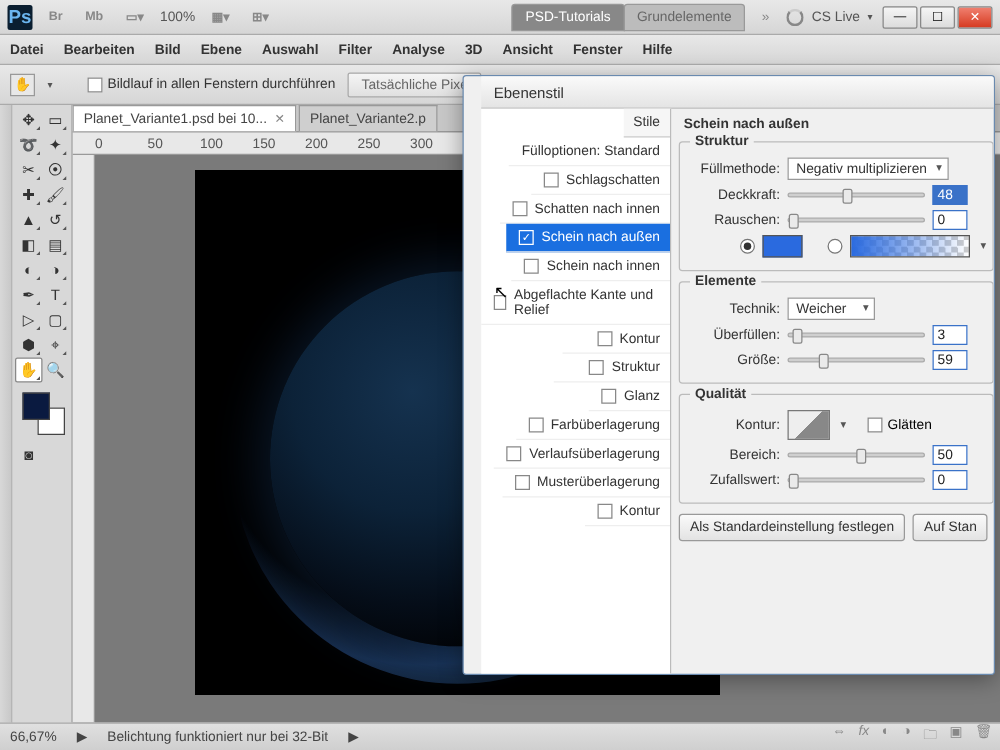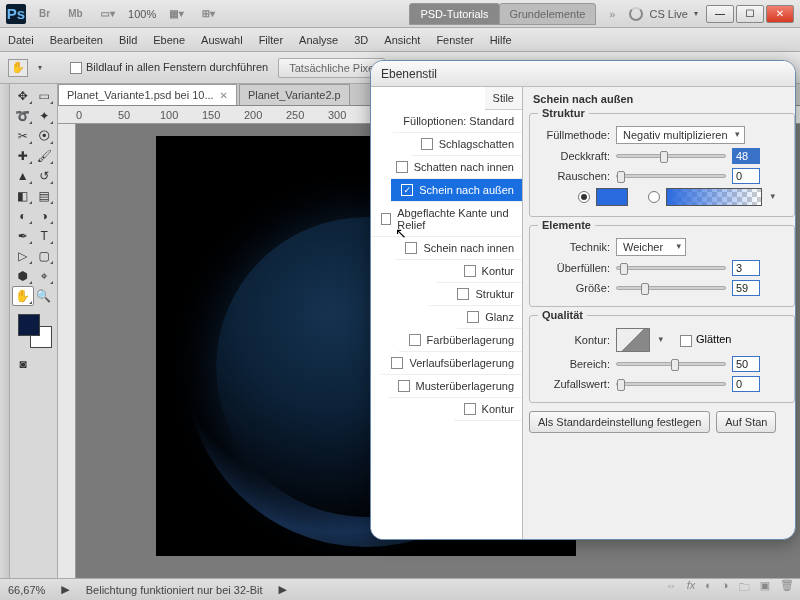--- a/index.html
+++ b/index.html
@@ -13,21 +13,21 @@
 .workspace-tabs { display: flex; gap: 0; }
 .ws-tab { background: #bcbcbc; color: #666; padding: 4px 10px; border: 1px solid #999; border-radius: 3px 3px 0 0; margin-right: -1px; }
 .ws-tab.active { background: #888; color: #fff; }
 .cs-live { margin-left: auto; display: flex; align-items: center; gap: 6px; color: #555; }
 .spinner { width: 14px; height: 14px; border: 2px solid #888; border-top-color: #ccc; border-radius: 50%; }
 .winctrls { display: flex; gap: 2px; }
 .winbtn { width: 28px; height: 18px; border: 1px solid #888; background: linear-gradient(#f5f5f5,#dcdcdc); border-radius: 2px; display: flex; align-items: center; justify-content: center; font-size: 10px; }
 .winbtn.close { background: linear-gradient(#f08070,#d63a20); color: #fff; }
 
 
-.menubar { height: 24px; background: linear-gradient(#e8e8e8,#d6d6d6); border-bottom: 1px solid #aaa; display: flex; align-items: center; padding: 0 8px; gap: 16px; color: #333; }
+.menubar { height: 24px; background: linear-gradient(#e8e8e8,#d6d6d6); border-bottom: 1px solid #aaa; display: flex; align-items: center; padding: 0 8px; gap: 16px; color: #333; font-weight: bold; }
 .menubar span { cursor: default; }
 
 
 .optbar { height: 32px; background: linear-gradient(#e8e8e8,#d6d6d6); border-bottom: 1px solid #aaa; display: flex; align-items: center; padding: 0 8px; gap: 10px; color: #333; }
 .hand-icon { width: 20px; height: 18px; border: 1px solid #999; background: #e8e8e8; display: flex; align-items: center; justify-content: center; }
 .dd-tri { font-size: 8px; color: #555; }
 .chk { width: 12px; height: 12px; border: 1px solid #888; background: #fff; display: inline-block; vertical-align: middle; margin-right: 4px; }
 .opt-btn { border: 1px solid #aaa; background: linear-gradient(#f5f5f5,#e0e0e0); padding: 3px 10px; color: #666; border-radius: 2px; }
 
 
@@ -52,21 +52,21 @@
 .viewport { position: absolute; top: 40px; left: 18px; right: 0; bottom: 0; background: #7a7a7a; overflow: hidden; }
 .ruler-v { position: absolute; top: 40px; left: 0; width: 18px; bottom: 0; background: #e8e8e8; border-right: 1px solid #999; }
 .doc { position: absolute; left: 80px; top: 12px; width: 420px; height: 420px; background: #000; overflow: hidden; }
 .glow { position: absolute; left: 50%; top: 55%; width: 360px; height: 360px; transform: translate(-50%,-50%); border-radius: 50%; background: radial-gradient(circle at 42% 38%, rgba(40,80,140,0.0) 55%, rgba(50,100,170,0.45) 68%, rgba(70,140,220,0.25) 75%, rgba(0,0,0,0) 82%); }
 .planet { position: absolute; left: 50%; top: 55%; width: 300px; height: 300px; transform: translate(-50%,-50%); border-radius: 50%; background: radial-gradient(circle at 38% 32%, #15324f 0%, #0c2238 35%, #050d18 62%, #010204 80%); box-shadow: 0 0 40px 8px rgba(40,90,160,0.25); }
 
 
 .statusbar { position: absolute; left: 0; right: 0; bottom: 0; height: 22px; background: linear-gradient(#e0e0e0,#cfcfcf); border-top: 1px solid #aaa; display: flex; align-items: center; padding: 0 8px; gap: 16px; color: #444; font-size: 10px; }
 
 
-.dialog { position: absolute; left: 370px; top: 60px; width: 426px; height: 480px; background: #f0f0f0; border: 1px solid #6a8aaf; box-shadow: 0 4px 18px rgba(0,0,0,0.35); border-radius: 13px; overflow: hidden; }
+.dialog { position: absolute; left: 370px; top: 60px; width: 426px; height: 480px; background: #f0f0f0; border: 1px solid #6a8aaf; box-shadow: 0 4px 18px rgba(0,0,0,0.35); border-radius: 3px; overflow: hidden; padding-left: 14px; }
 .dlg-title { height: 26px; background: linear-gradient(#fafafa,#e4e4e4); border-bottom: 1px solid #bbb; display: flex; align-items: center; padding: 0 10px; color: #333; font-size: 12px; }
 .dlg-body { display: flex; height: calc(100% - 26px); }
 .style-list { width: 152px; border-right: 1px solid #bbb; background: #fff; display: flex; flex-direction: column; align-items: flex-end; }
 .style-hdr { padding: 5px 8px; background: #f6f6f6; border-bottom: 1px solid #ccc; color: #333; }
 .style-item { padding: 5px 8px 5px 10px; border-bottom: 1px solid #eee; display: flex; align-items: center; gap: 6px; color: #333; cursor: default; }
 .style-item.sub { padding-left: 28px; }
 .style-item.selected { background: #1a6fe0; color: #fff; }
 .style-item .cb { width: 12px; height: 12px; border: 1px solid #888; background: #fff; display: flex; align-items: center; justify-content: center; font-size: 9px; color: #1a6fe0; }
 .style-item.selected .cb { border-color: #fff; background: #1a6fe0; color: #fff; }
 .cursor-arrow { position: absolute; left: 395px; top: 225px; font-size: 14px; color: #000; pointer-events: none; }
@@ -264,25 +264,25 @@
       <div class="style-item">
           <span class="cb"></span>
           <span>Schatten nach innen</span>
         </div>
       <div class="style-item selected">
           <span class="cb">✓</span>
           <span>Schein nach außen</span>
         </div>
       <div class="style-item">
           <span class="cb"></span>
+          <span>Schein nach innen</span>
+        </div>
+      <div class="style-item">
+          <span class="cb"></span>
           <span>Abgeflachte Kante und Relief</span>
-        </div>
-      <div class="style-item">
-          <span class="cb"></span>
-          <span>Schein nach innen</span>
         </div>
       <div class="style-item sub">
           <span class="cb"></span>
           <span>Kontur</span>
         </div>
       <div class="style-item sub">
           <span class="cb"></span>
           <span>Struktur</span>
         </div>
       <div class="style-item">

